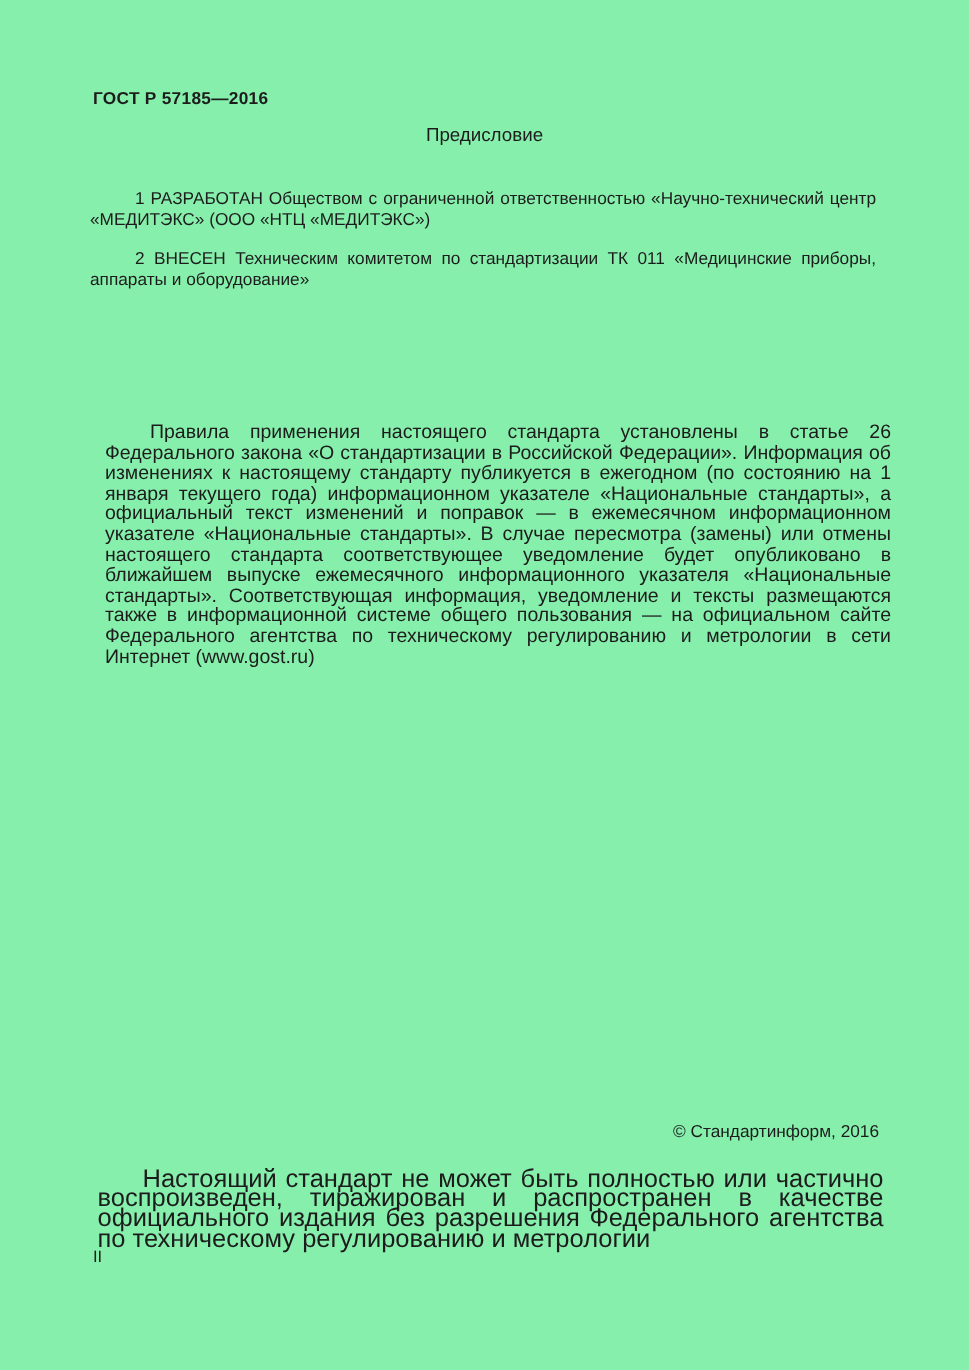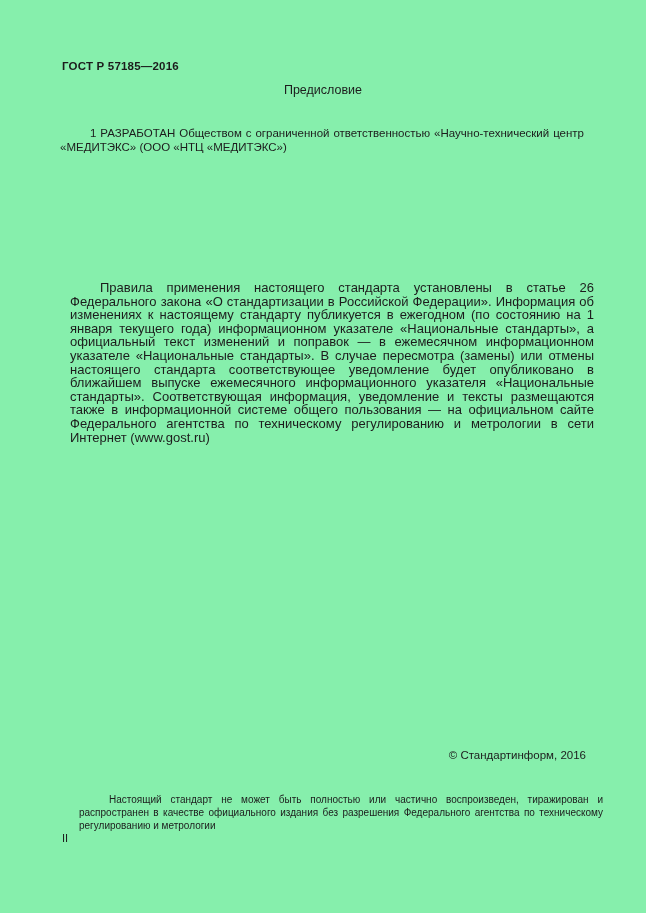--- a/index.html
+++ b/index.html
@@ -65,22 +65,22 @@
     top: 749px;
     font-size: 11.5px;
     text-align: center;
     padding-left: 36px;
   }
   .restriction {
     position: absolute;
     left: 62px;
     top: 776px;
     width: 524px;
-    margin: 17px;
-    font-size: 10px;
+    margin: 3px;
+    font-size: 17px;
     line-height: 13.2px;
     text-align: justify;
     text-indent: 30px;
   }
   .page-number {
     position: absolute;
     left: 62px;
     top: 832px;
     font-size: 11px;
   }
@@ -89,20 +89,21 @@
 <body>
 
 <div class="page">
 
   <div class="doc-code">ГОСТ Р 57185—2016</div>
 
   <h1 class="doc-title">Предисловие</h1>
 
   <p class="para p1">1 РАЗРАБОТАН Обществом с ограниченной ответственностью «Научно-технический центр «МЕДИТЭКС» (ООО «НТЦ «МЕДИТЭКС»)</p>
 
+  <p class="para p2">2 ВНЕСЕН Техническим комитетом по стандартизации ТК 011 «Медицинские приборы, аппараты и оборудование»</p>
 
 
 
   <p class="rules-note">Правила применения настоящего стандарта установлены в статье 26 Федерального закона «О стандартизации в Российской Федерации». Информация об изменениях к настоящему стандарту публикуется в ежегодном (по состоянию на 1 января текущего года) информационном указателе «Национальные стандарты», а официальный текст изменений и поправок — в ежемесячном информационном указателе «Национальные стандарты». В случае пересмотра (замены) или отмены настоящего стандарта соответствующее уведомление будет опубликовано в ближайшем выпуске ежемесячного информационного указателя «Национальные стандарты». Соответствующая информация, уведомление и тексты размещаются также в информационной системе общего пользования — на официальном сайте Федерального агентства по техническому регулированию и метрологии в сети Интернет (www.gost.ru)</p>
 
   <div class="copyright">©  Стандартинформ, 2016</div>
 
   <p class="restriction">Настоящий стандарт не может быть полностью или частично воспроизведен, тиражирован и распространен в качестве официального издания без разрешения Федерального агентства по техническому регулированию и метрологии</p>
 
   <div class="page-number">II</div>

